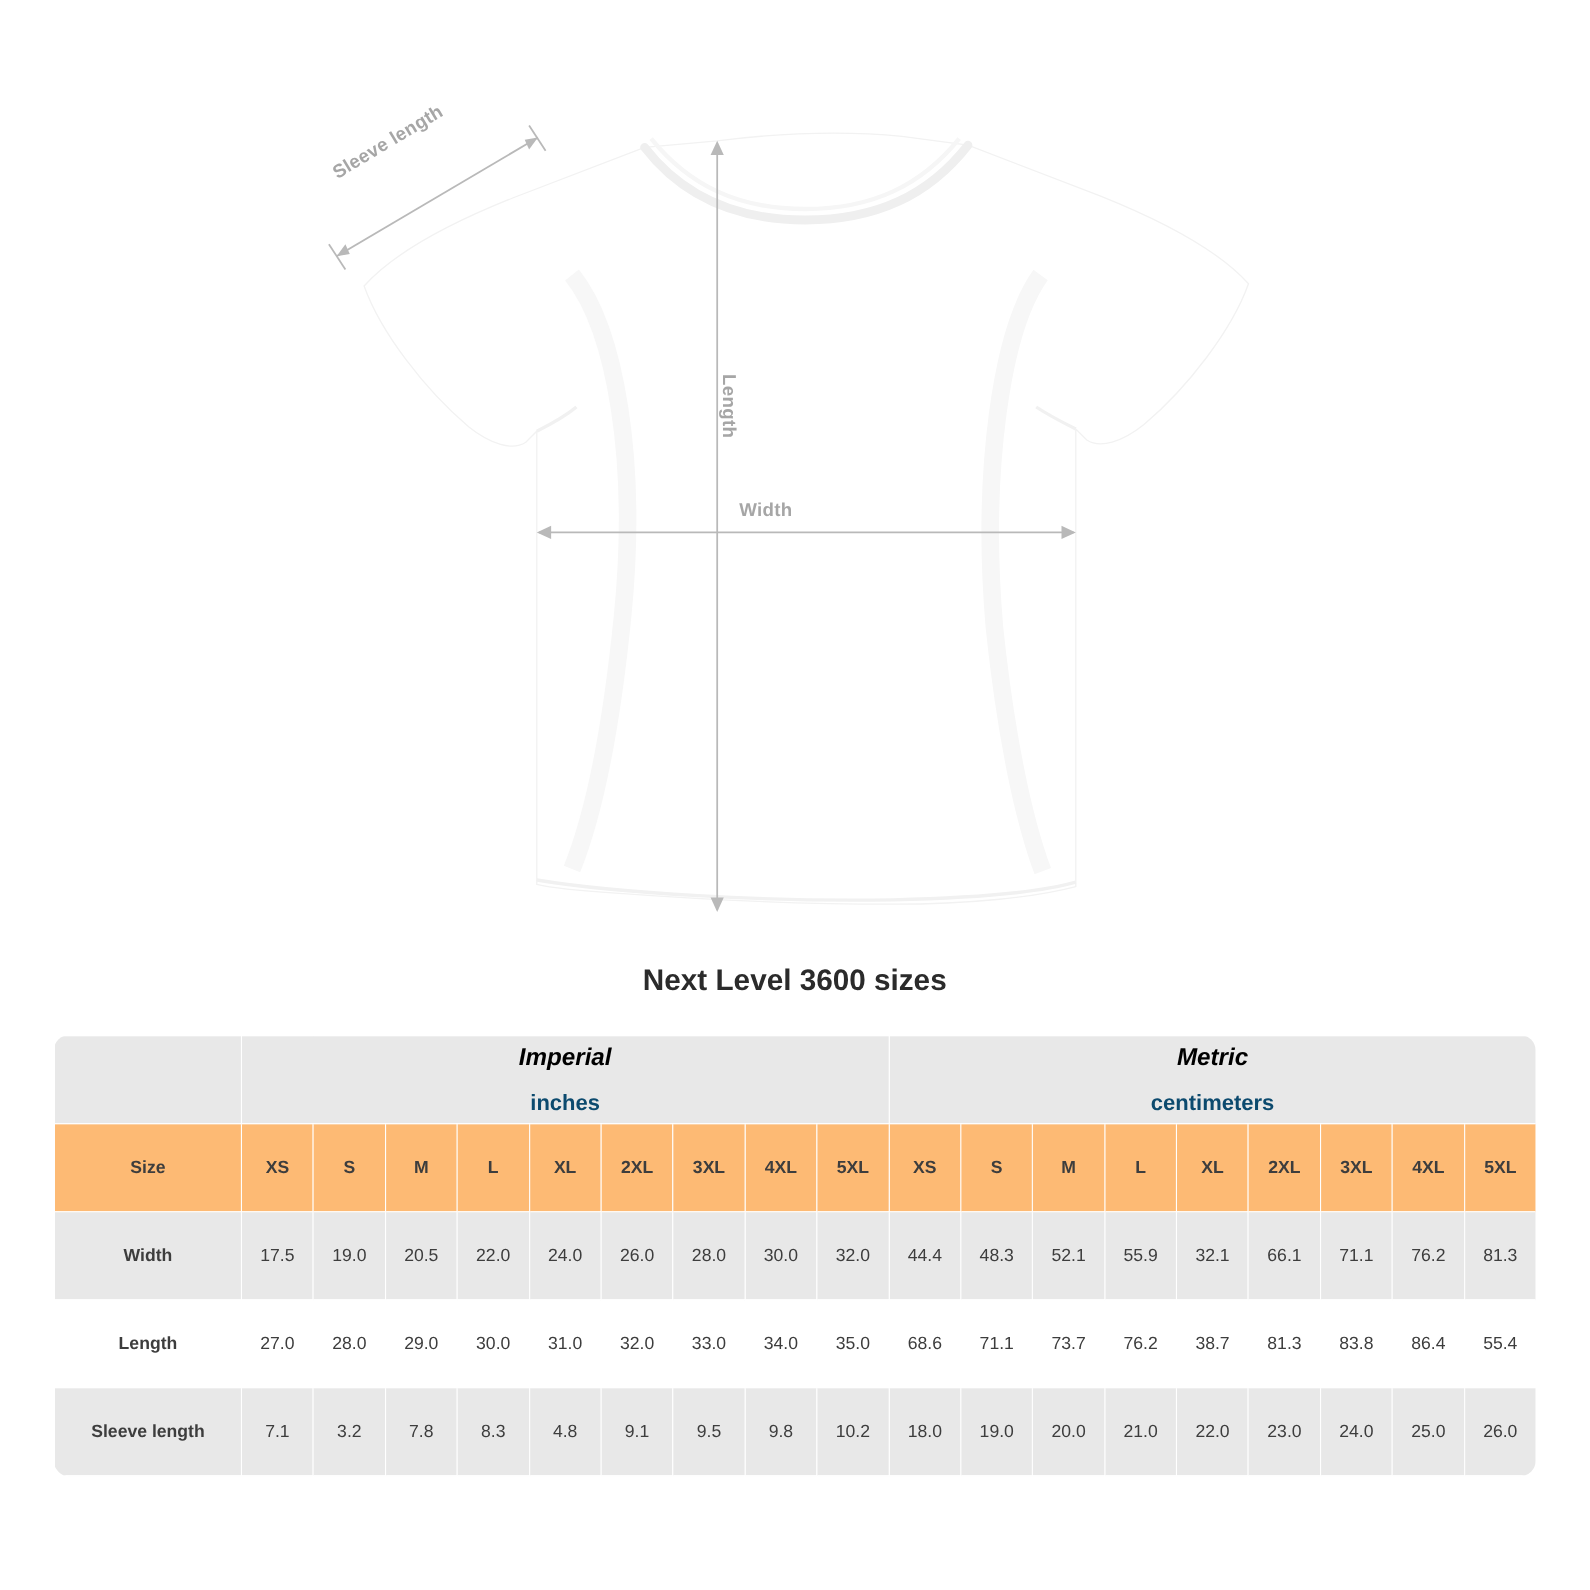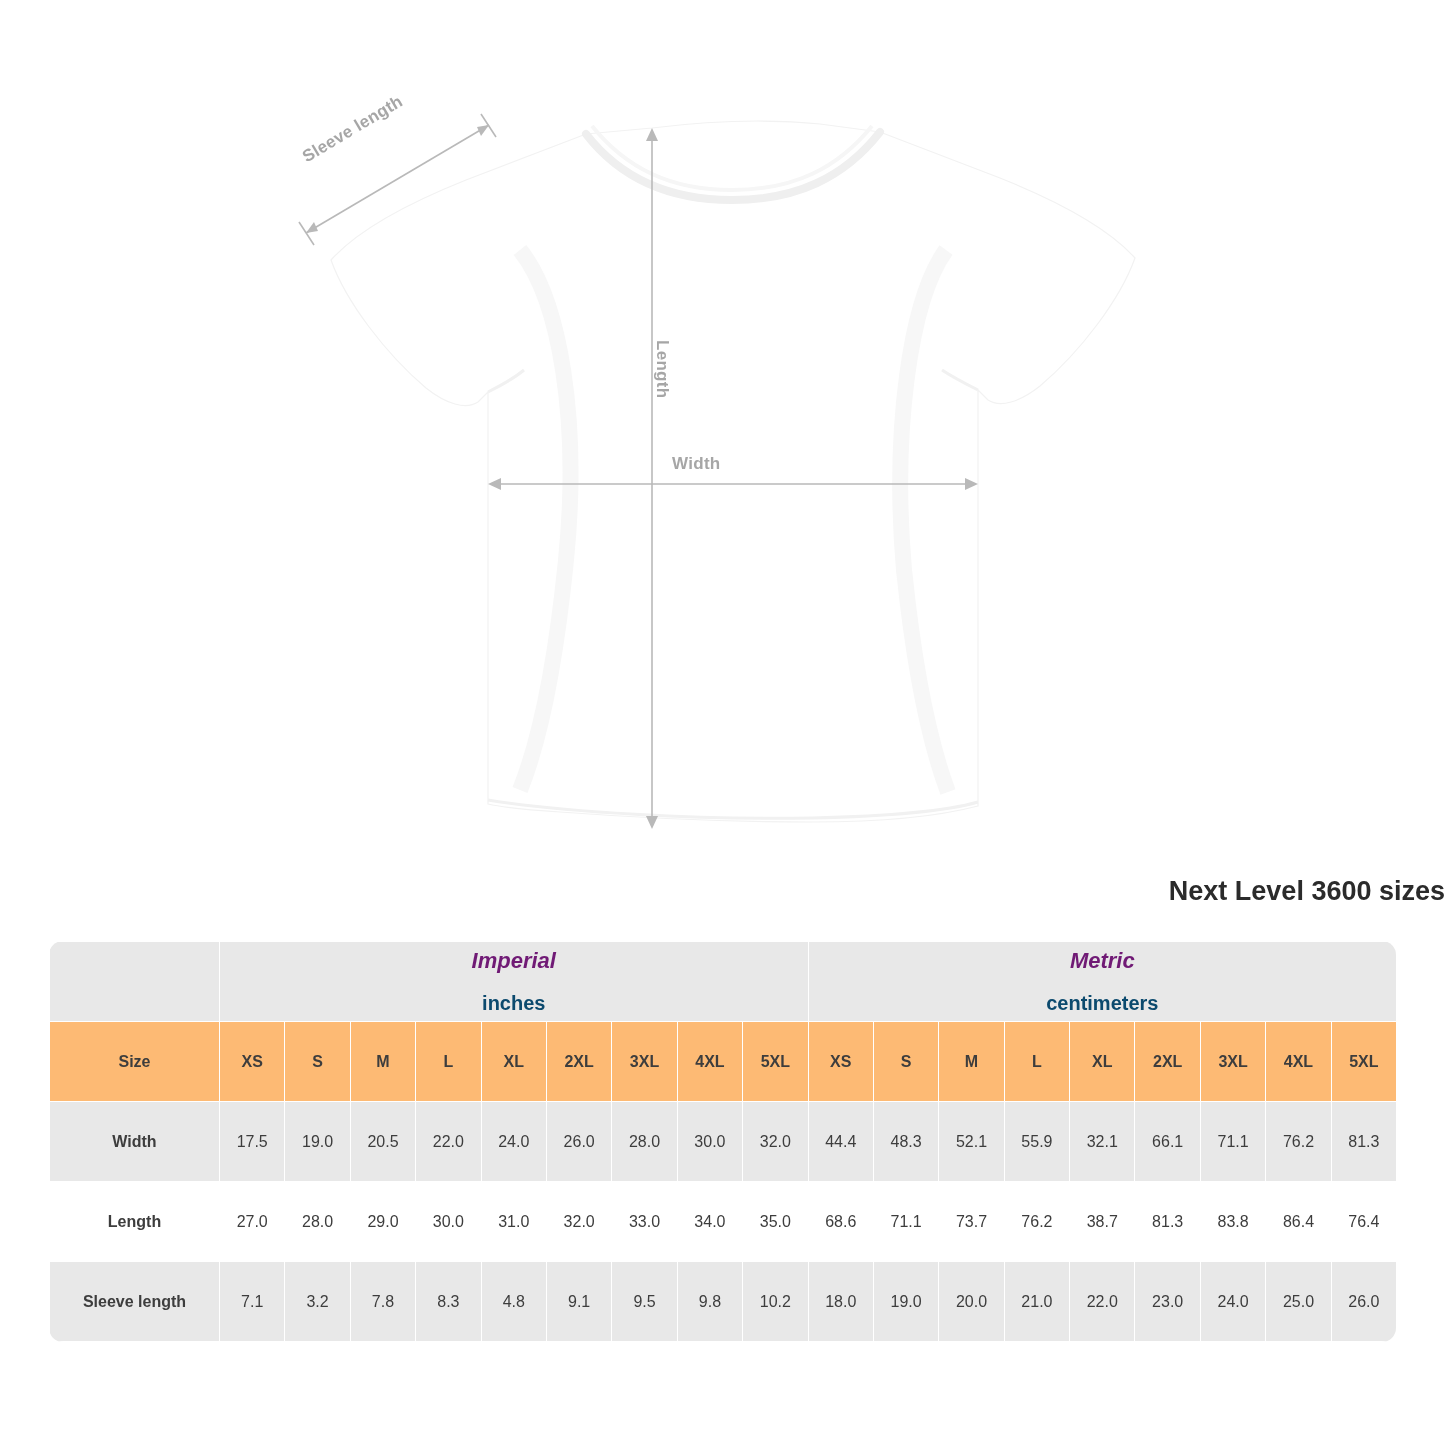--- a/index.html
+++ b/index.html
@@ -50,21 +50,21 @@
     writing-mode: vertical-rl;
     text-orientation: mixed;
   }
   .label-width {
     left: 672px;
     top: 454px;
   }
 
   
   .title-block {
-    text-align: right;
+    text-align: center;
     margin-top: 16px;
   }
   .chart-title {
     font-size: 27px;
     font-weight: bold;
     color: #2b2b2b;
     margin: 0;
   }
   .chart-note {
     font-size: 16px;
@@ -95,21 +95,21 @@
     vertical-align: middle;
   }
   .unit-header-cell {
     background: #e8e8e8;
     height: 118px;
   }
   .unit-name {
     font-size: 22px;
     font-style: italic;
     font-weight: bold;
-    color: #701a75;
+    color: #000000;
     line-height: 1.2;
   }
   .unit-sub {
     font-size: 20px;
     color: #0c4a6e;
     margin-top: 18px;
   }
   .row-size th, .row-size td {
     background: #fdba74;
     font-weight: bold;
@@ -291,21 +291,21 @@
           <td>34.0</td>
           <td>35.0</td>
           <td>68.6</td>
           <td>71.1</td>
           <td>73.7</td>
           <td>76.2</td>
           <td>38.7</td>
           <td>81.3</td>
           <td>83.8</td>
           <td>86.4</td>
-          <td>76.4</td>
+          <td>55.4</td>
         </tr>
         <tr class="row-shaded">
           <th class="row-head">Sleeve length</th>
           <td>7.1</td>
           <td>3.2</td>
           <td>7.8</td>
           <td>8.3</td>
           <td>4.8</td>
           <td>9.1</td>
           <td>9.5</td>

